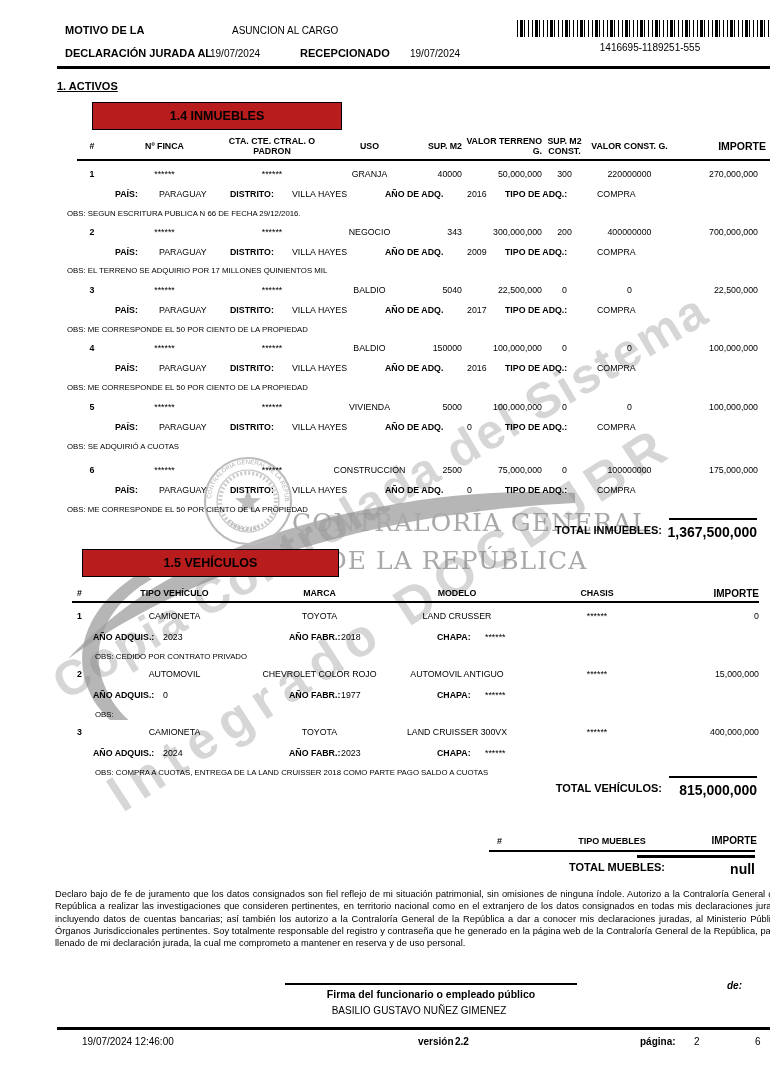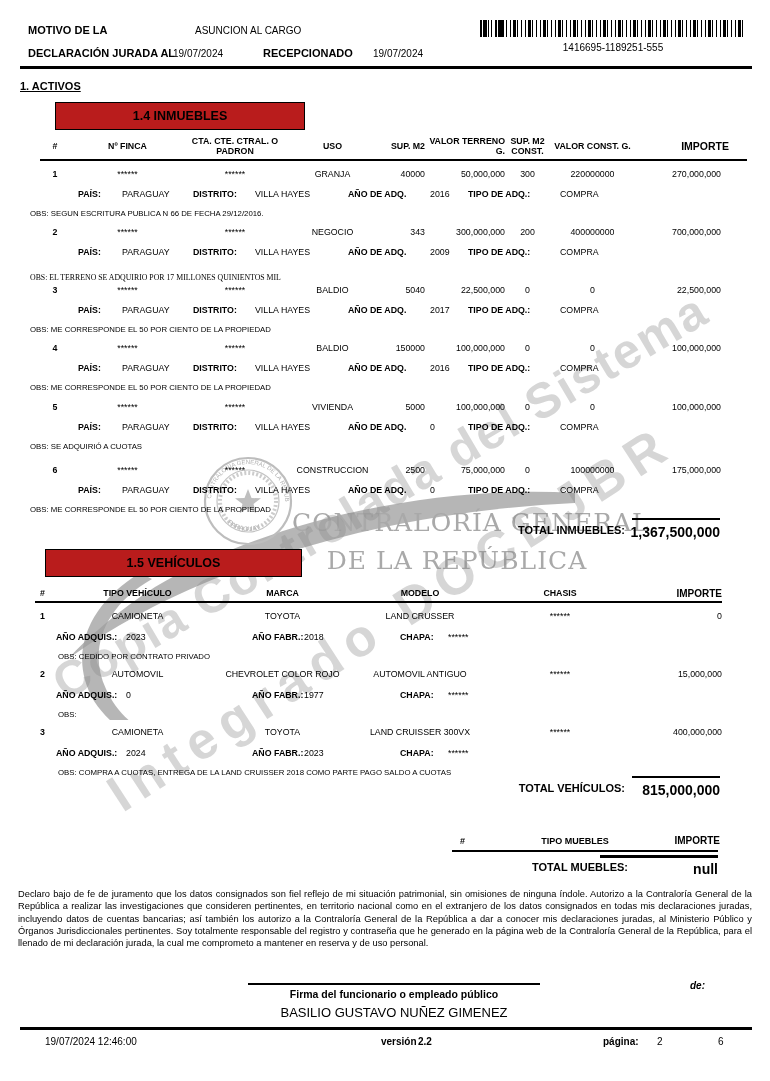--- a/index.html
+++ b/index.html
@@ -4,21 +4,21 @@
 <style>
   html,body{margin:0;padding:0;background:#888;}
   .page{position:relative;width:770px;height:1081px;background:#fff;overflow:hidden;
         font-family:"Liberation Sans",sans-serif;color:#000;}
   .abs{position:absolute;}
   .b{font-weight:bold;}
   .t11{font-size:11px;} .t10{font-size:10px;}
   .rule{position:absolute;background:#000;}
   
   .wm-layer{position:absolute;inset:0;z-index:0;}
-  .content{position:absolute;inset:0;z-index:1;}
+  .content{position:absolute;inset:0;z-index:1;margin-left:37px;}
   .wm-diag{position:absolute;white-space:nowrap;font-weight:bold;
            color:rgba(135,135,135,0.34);transform-origin:center;}
   .wm-line1{left:-20px;top:468px;width:800px;text-align:center;font-size:49px;
             letter-spacing:2px;transform:rotate(-30.5deg);}
   .wm-line2{left:20px;top:588px;width:740px;text-align:center;font-size:52px;
             letter-spacing:9px;transform:rotate(-33deg);}
   .cgr-text{position:absolute;font-family:"DejaVu Serif","Liberation Serif",serif;
             color:#a9a9a9;letter-spacing:1px;}
   
   .barcode{position:absolute;left:480px;top:20px;width:266px;height:17px;
@@ -155,21 +155,21 @@
       <div class="detail" style="top:247px;">
         <span class="b" style="left:38px;">PAÍS:</span>
         <span style="left:82px;">PARAGUAY</span>
         <span class="b" style="left:153px;">DISTRITO:</span>
         <span style="left:215px;">VILLA HAYES</span>
         <span class="b" style="left:308px;">AÑO DE ADQ.</span>
         <span style="left:390px;">2009</span>
         <span class="b" style="left:428px;">TIPO DE ADQ.:</span>
         <span style="left:520px;">COMPRA</span>
       </div>
-      <div class="obs" style="left:30px;top:273px;font-family:Liberation Serif, serif;">OBS: EL TERRENO SE ADQUIRIO POR 17 MILLONES QUINIENTOS MIL</div>
+      <div class="obs" style="left:30px;top:266px;">OBS: EL TERRENO SE ADQUIRIO POR 17 MILLONES QUINIENTOS MIL</div>
     </div>
 
     <div>
       <div class="cols icols" style="top:284px;">
         <span class="c1 b">3</span>
         <span class="c2">******</span>
         <span class="c3">******</span>
         <span class="c4">BALDIO</span>
         <span class="c5">5040</span>
         <span class="c6">22,500,000</span>
@@ -351,21 +351,21 @@
     <div class="mhead" style="left:640px;top:835px;width:80px;text-align:right;font-size:10px;">IMPORTE</div>
     <div class="rule" style="left:452px;top:850px;width:266px;height:2px;"></div>
     <div class="rule" style="left:600px;top:855px;width:118px;height:2.5px;"></div>
     <div class="total-label" style="left:450px;top:861px;width:178px;">TOTAL MUEBLES:</div>
     <div class="total-value" style="left:600px;top:861px;width:118px;">null</div>
 
     <div class="para">Declaro bajo de fe de juramento que los datos consignados son fiel reflejo de mi situación patrimonial, sin omisiones de ninguna índole. Autorizo a la Contraloría General de la República a realizar las investigaciones que consideren pertinentes, en territorio nacional como en el extranjero de los datos consignados en todas mis declaraciones juradas, incluyendo datos de cuentas bancarias; así también los autorizo a la Contraloría General de la República a dar a conocer mis declaraciones juradas, al Ministerio Público y Órganos Jurisdiccionales pertinentes. Soy totalmente responsable del registro y contraseña que he generado en la página web de la Contraloría General de la República, para el llenado de mi declaración jurada, la cual me comprometo a mantener en reserva y de uso personal.</div>
 
     <div class="rule" style="left:248px;top:983px;width:292px;height:1.6px;"></div>
     <div class="abs b center" style="left:218px;top:988px;width:352px;font-size:10.5px;">Firma del funcionario o empleado público</div>
-    <div class="abs center" style="left:218px;top:1005px;width:352px;font-size:13px;">BASILIO GUSTAVO NUÑEZ GIMENEZ</div>
+    <div class="abs center" style="left:206px;top:1005px;width:352px;font-size:10px;">BASILIO GUSTAVO NUÑEZ GIMENEZ</div>
 
     <div class="rule" style="left:20px;top:1027px;width:732px;height:3px;"></div>
     <div class="abs t10" style="left:45px;top:1036px;">19/07/2024 12:46:00</div>
     <div class="abs b t10" style="left:381px;top:1036px;">versión</div>
     <div class="abs b t10" style="left:418px;top:1036px;">2.2</div>
     <div class="abs b t10" style="left:603px;top:1036px;">página:</div>
     <div class="abs t10" style="left:657px;top:1036px;">2</div>
     <div class="abs b t10" style="left:690px;top:980px;font-style:italic;">de:</div>
     <div class="abs t10" style="left:718px;top:1036px;">6</div>
   </div>

